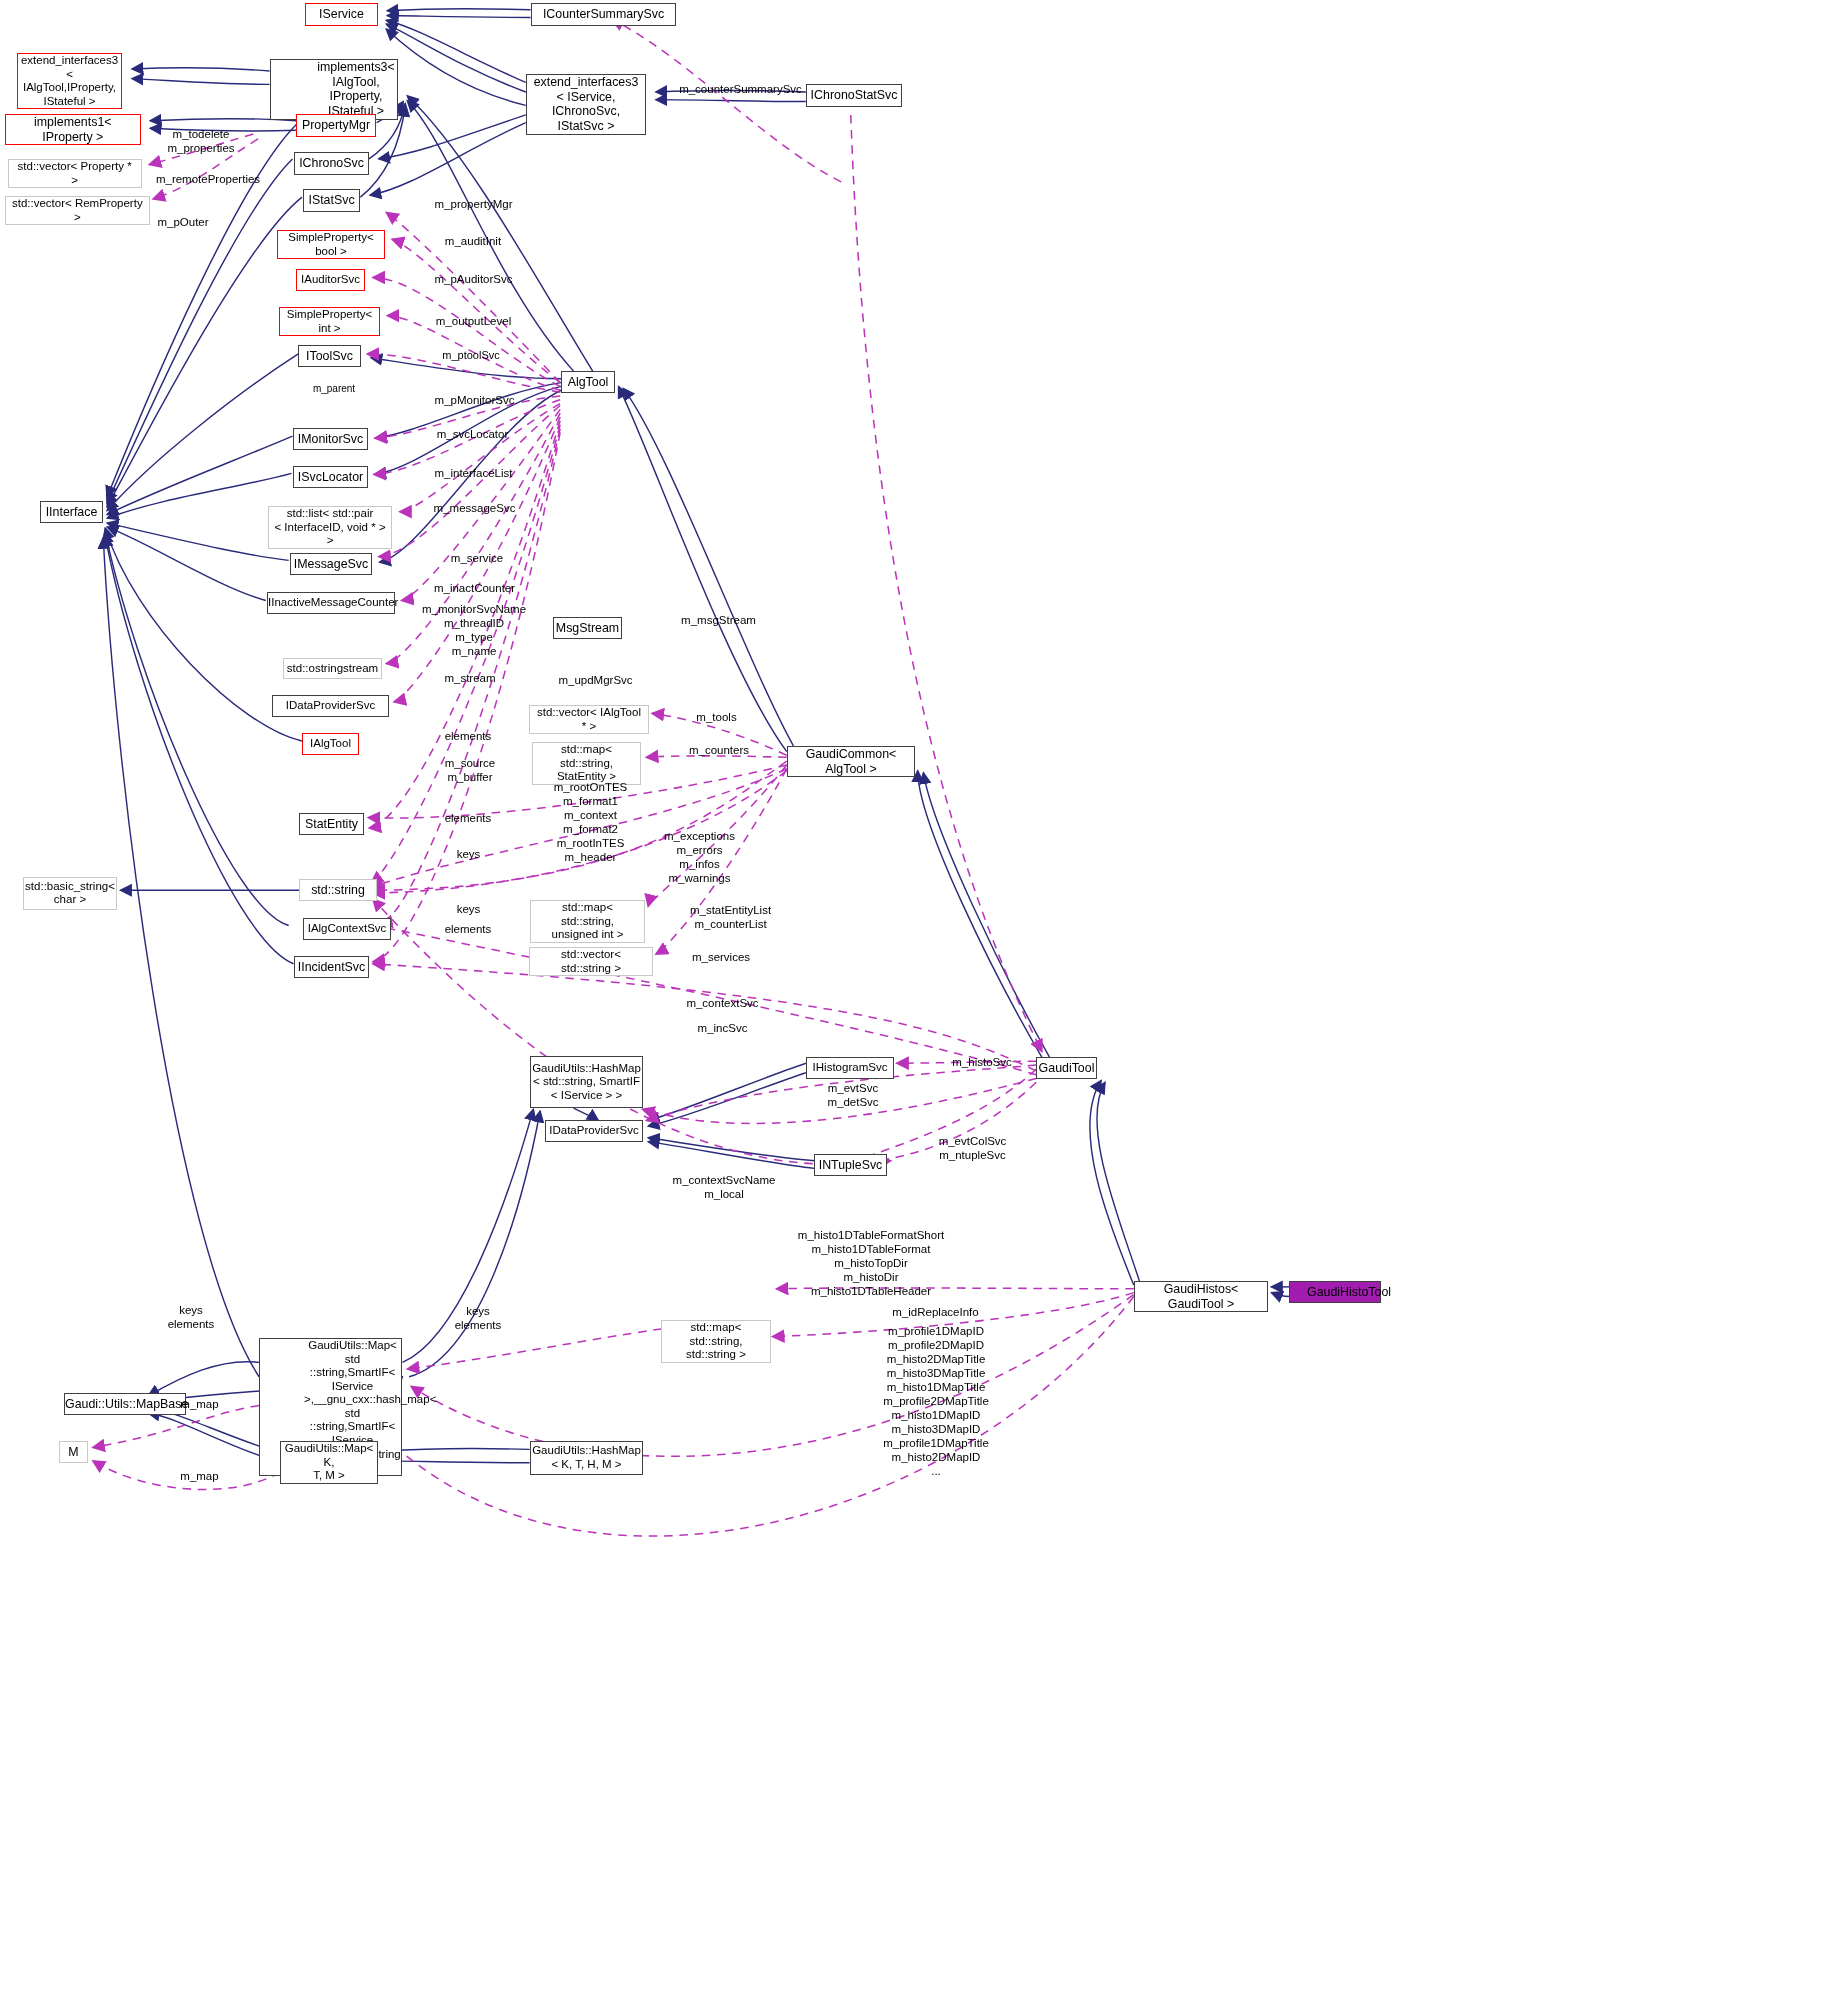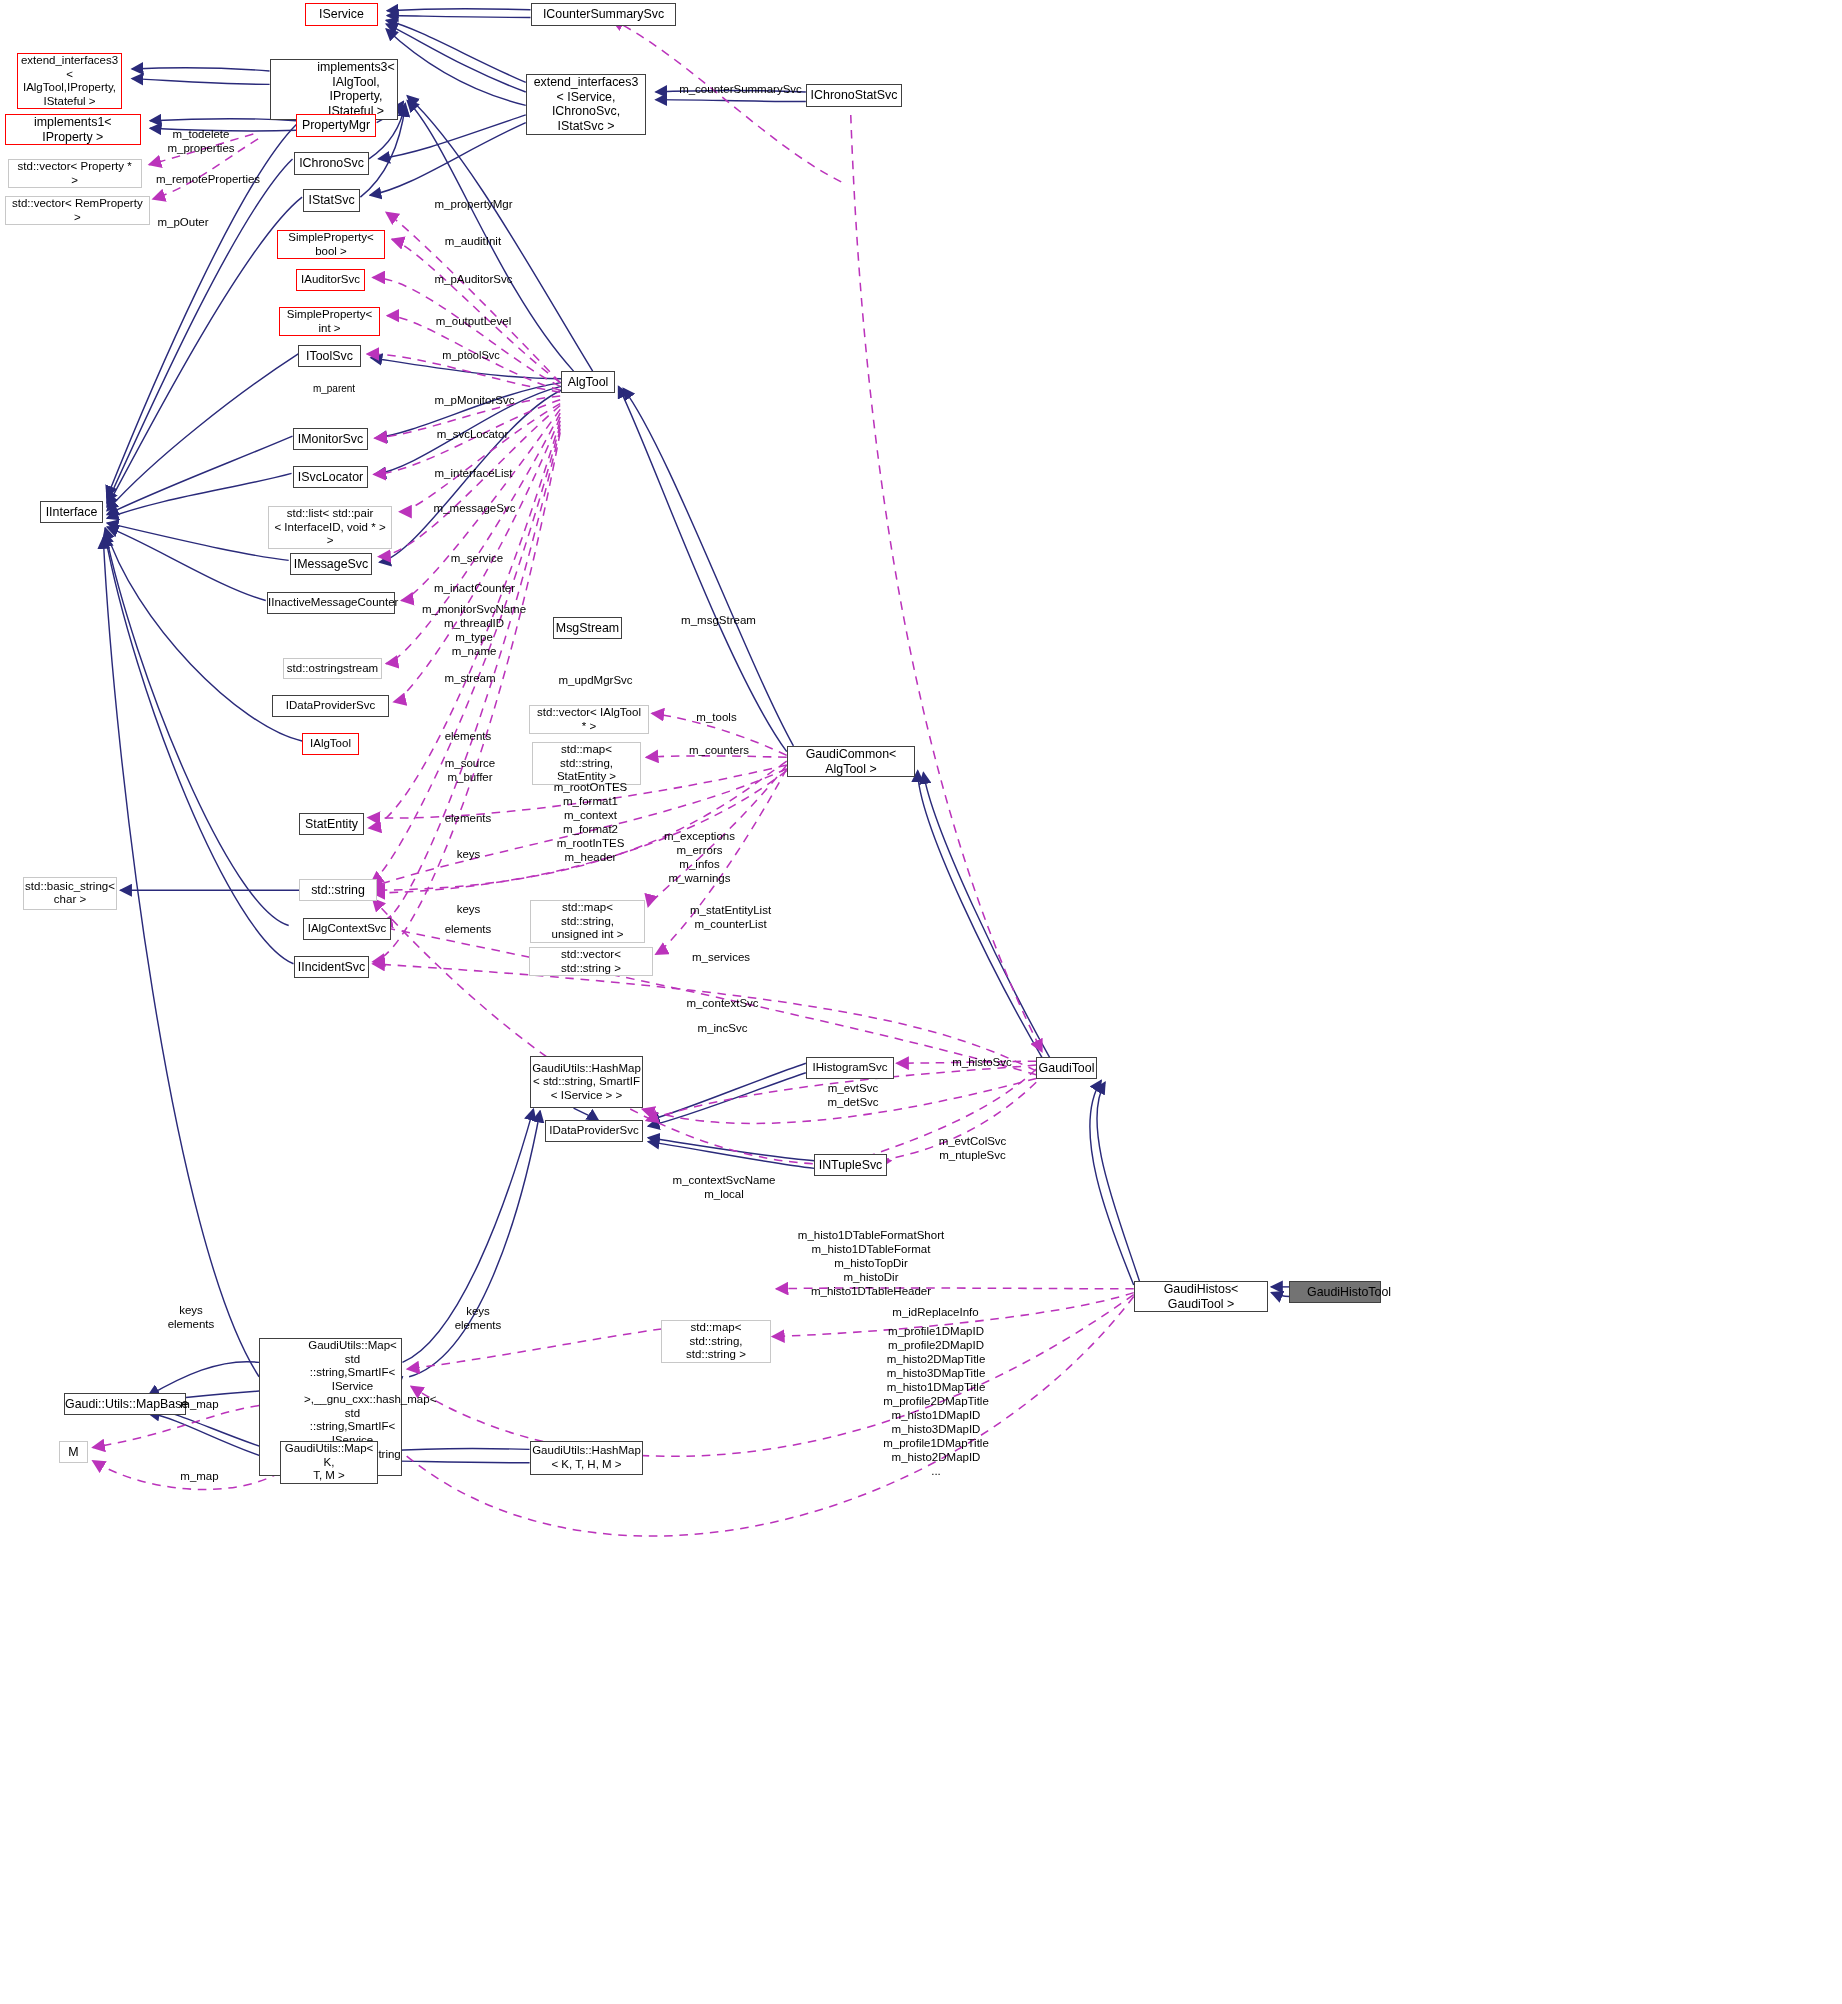--- a/index.html
+++ b/index.html
@@ -276,21 +276,21 @@
       </div>
       <div class="node b-dark" style="left: 545px; top: 1120px; width: 98px; min-height: 22px; font-size: 11.5px;">
         <span>IDataProviderSvc</span>
       </div>
       <div class="node b-dark" style="left: 814px; top: 1154px; width: 73px; min-height: 22px; font-size: 12.4px;">
         <span>INTupleSvc</span>
       </div>
       <div class="node b-dark" style="left: 1134px; top: 1281px; width: 134px; min-height: 22px; font-size: 12.4px;">
         <span>GaudiHistos&lt; GaudiTool &gt;</span>
       </div>
-      <div class="node b-dark" style="left: 1289px; top: 1281px; width: 92px; min-height: 22px; font-size: 12.4px; background: #737373; padding-left: 17px;">
+      <div class="node b-dark" style="left: 1289px; top: 1281px; width: 92px; min-height: 22px; font-size: 12.4px; background: #a21caf; padding-left: 17px;">
         <span>GaudiHistoTool</span>
       </div>
       <div class="node b-grey" style="left: 661px; top: 1320px; width: 110px; min-height: 34px; font-size: 11.5px;">
         <span>std::map&lt; std::string,<br>std::string &gt;</span>
       </div>
       <div class="node b-dark" style="left: 259px; top: 1338px; width: 143px; min-height: 82px; font-size: 11.5px; padding-left: 44px;">
         <span>GaudiUtils::Map&lt; std<br>::string,SmartIF&lt; IService<br>&gt;,__gnu_cxx::hash_map&lt; std<br>::string,SmartIF&lt; IService<br>&gt;,Hash&lt; std::string &gt; &gt; &gt;</span>
       </div>
       <div class="node b-dark" style="left: 20px; top: 1393px; width: 122px; min-height: 22px; font-size: 12.4px; margin-left: 44px;">
         <span>Gaudi::Utils::MapBase</span>

